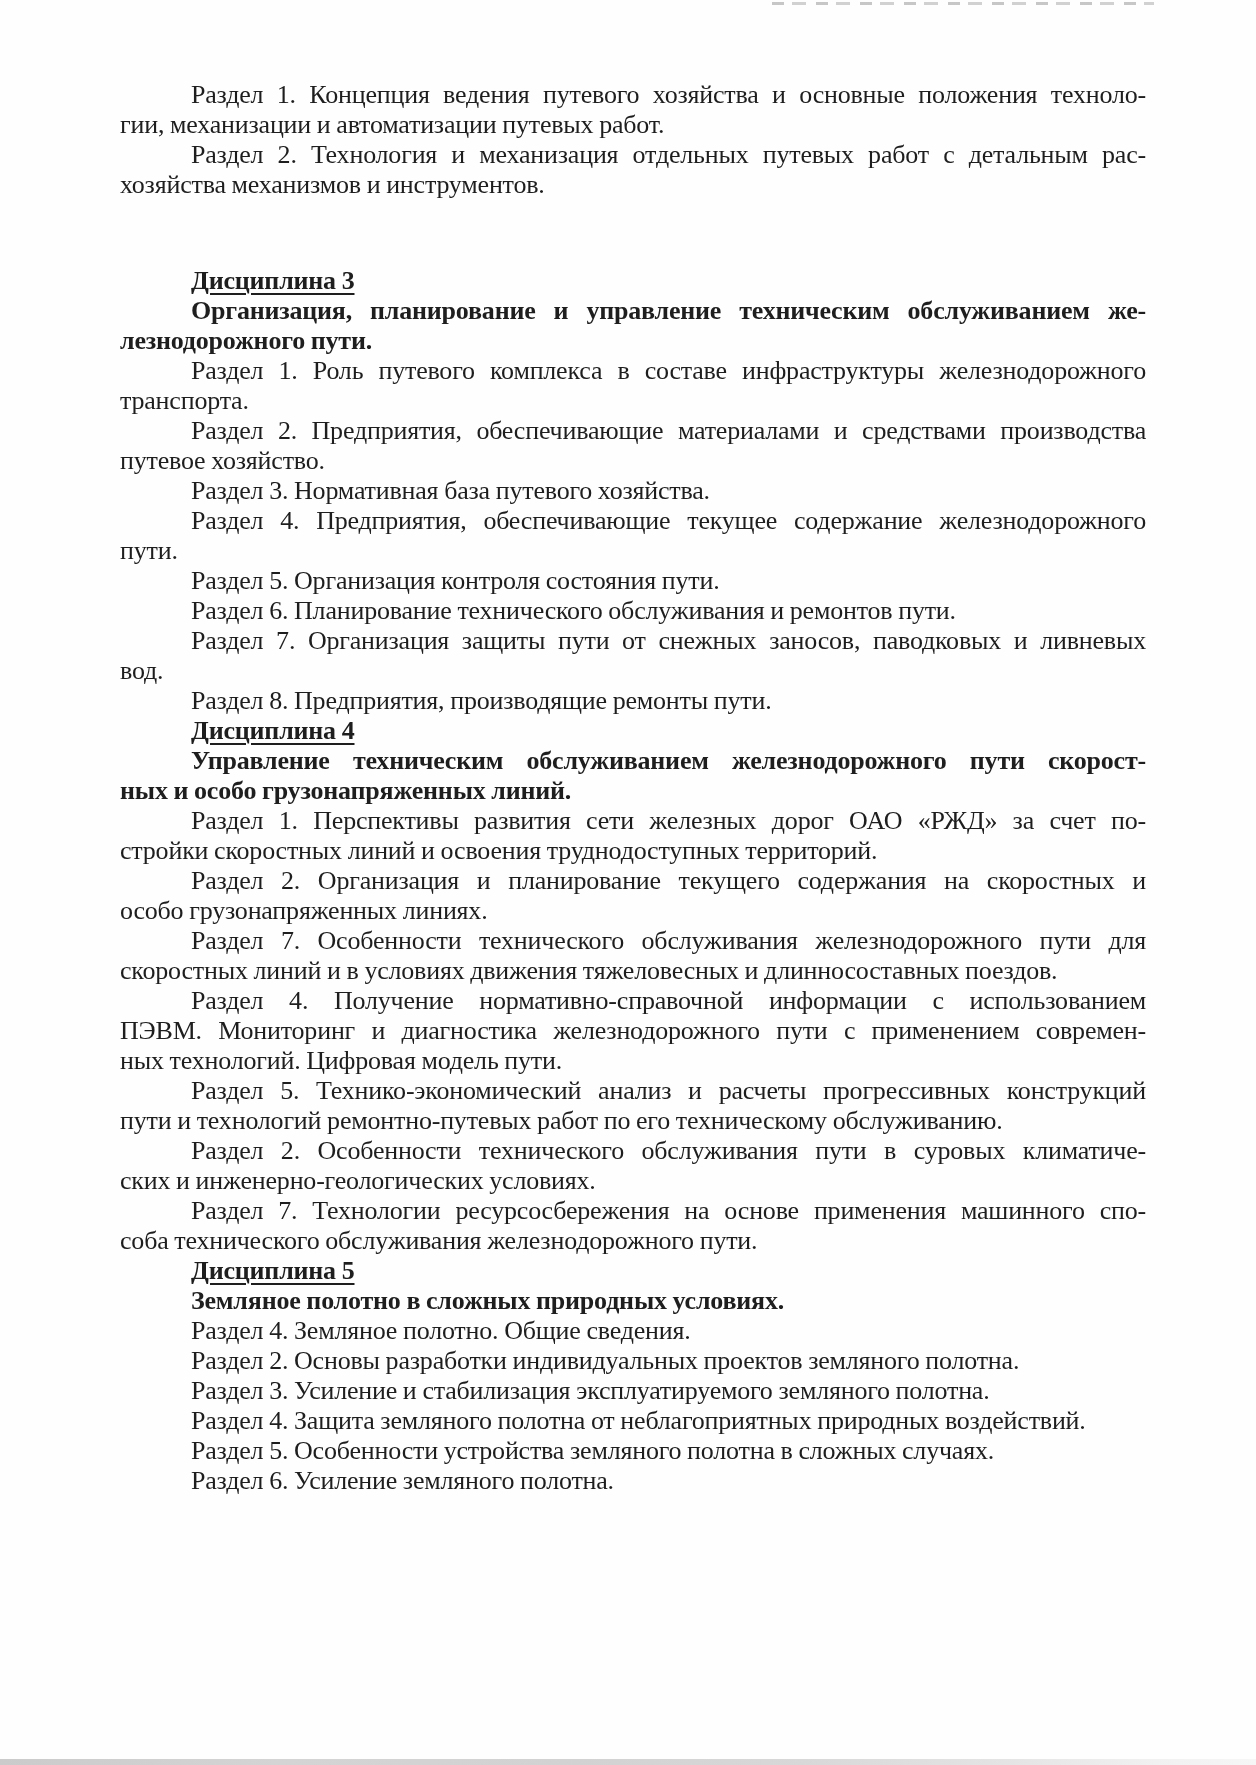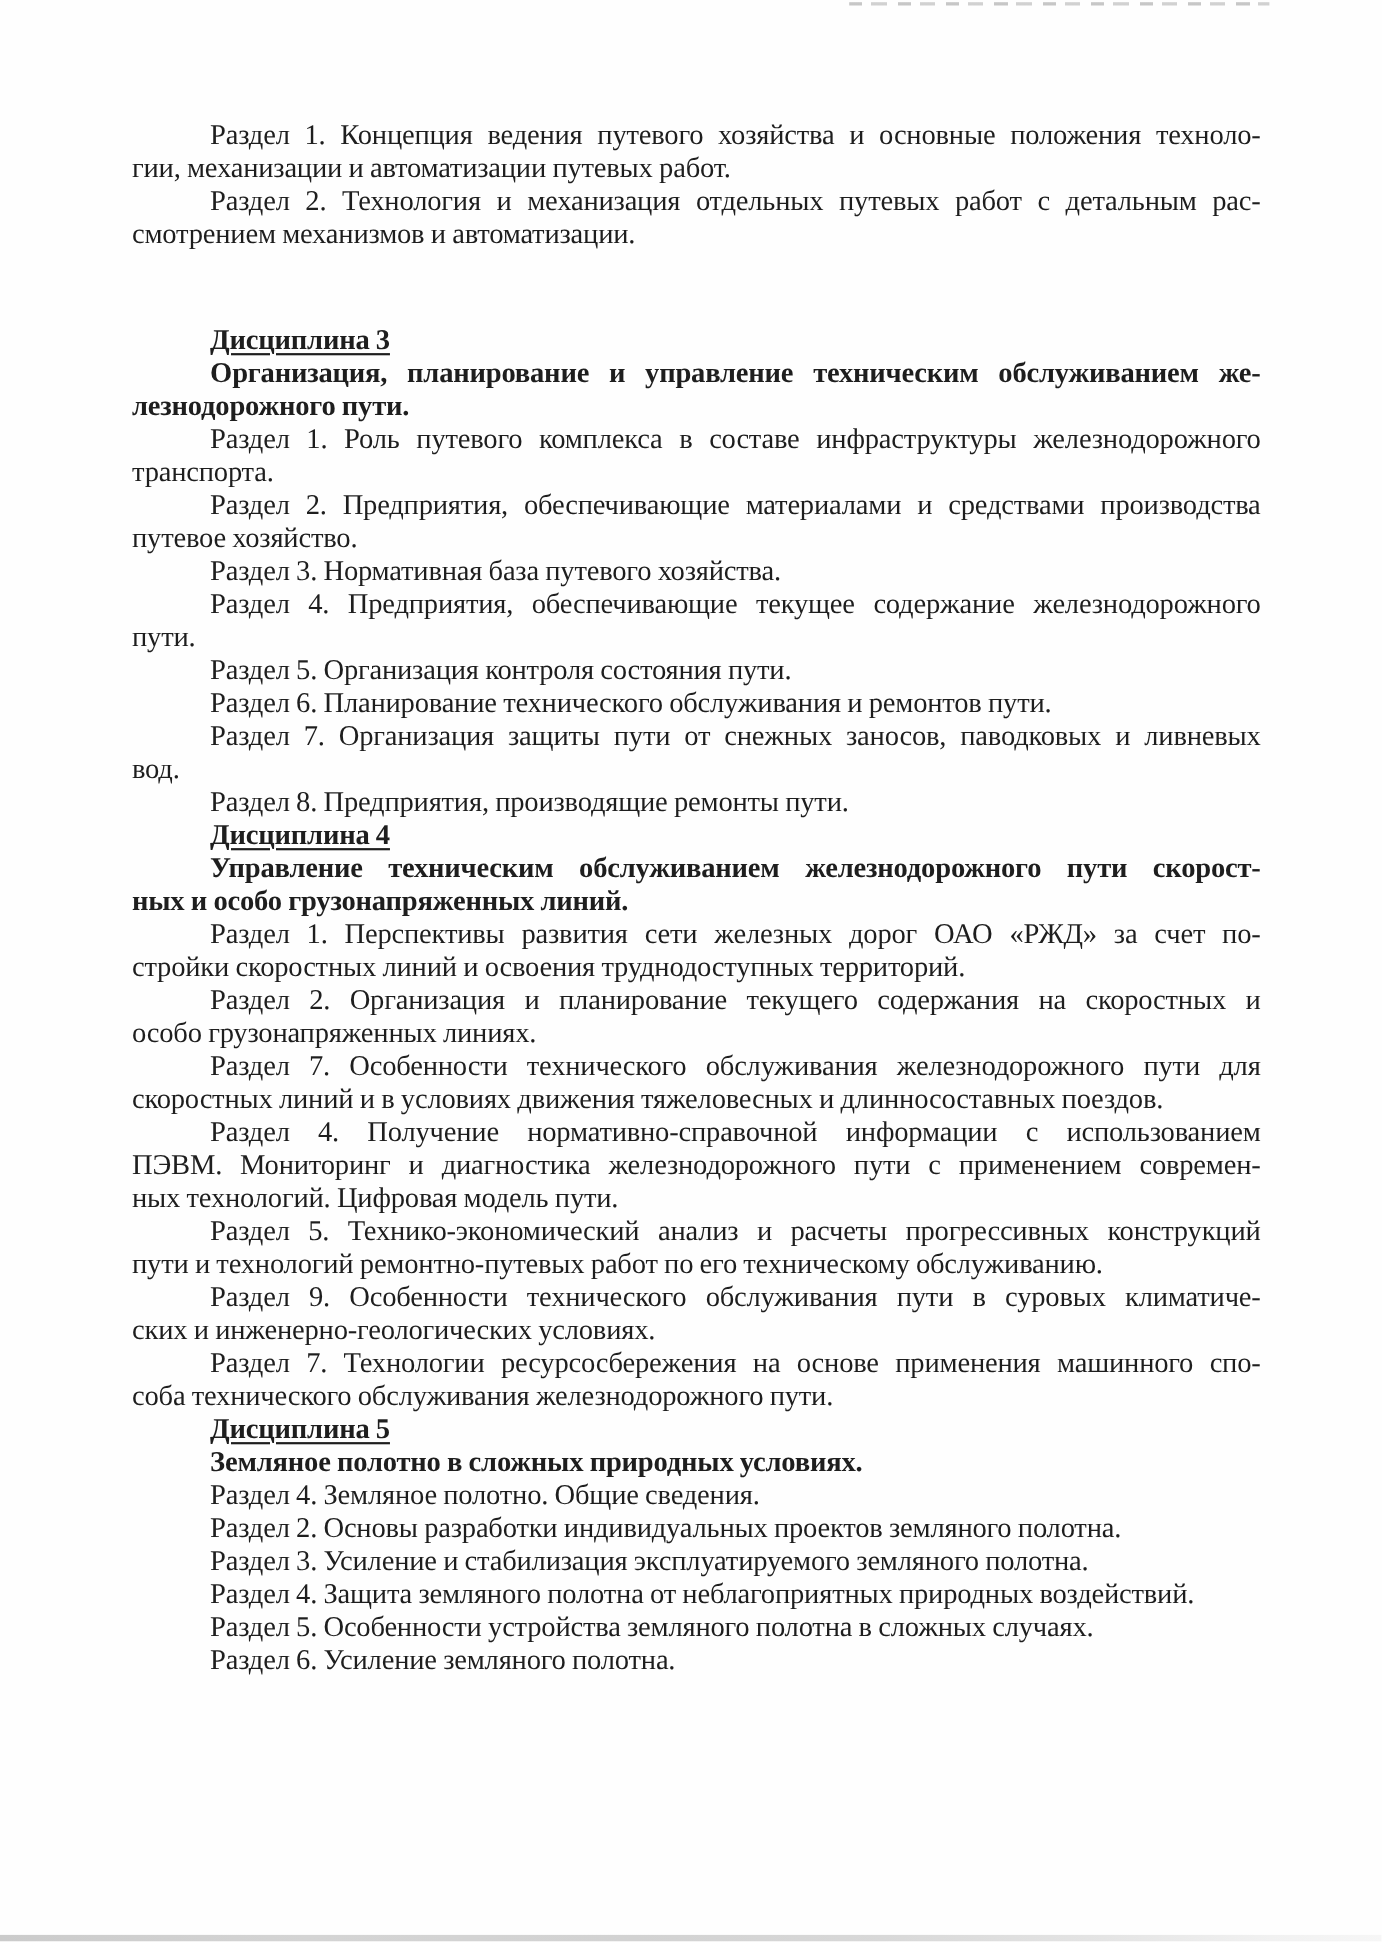--- a/index.html
+++ b/index.html
@@ -13,21 +13,21 @@
   .page {
     position: absolute;
     left: 0; top: 0;
     width: 1256px; height: 1765px;
     background: #fefefe;
   }
   .content {
     position: absolute;
     left: 120px; top: 0;
     width: 1026px;
-    padding-top: 108px;
+    padding-top: 80px;
     color: #1e1e1e;
     font-size: 26px;
     letter-spacing: -0.2px;
     word-spacing: -0.5px;
   }
   .para { margin: 0; }
   .para.spacer { height: 66px; }
   .line {
     line-height: 30px;
     text-align: justify;
@@ -67,21 +67,21 @@
 
 <div class="page">
   <div class="streak-top"></div>
   <div class="content">
       <div class="para body">
         <div class="line first">Раздел 1. Концепция ведения путевого хозяйства и основные положения техноло-</div>
         <div class="line last">гии, механизации и автоматизации путевых работ.</div>
       </div>
       <div class="para body">
         <div class="line first">Раздел 2. Технология и механизация отдельных путевых работ с детальным рас-</div>
-        <div class="line last">смотрением механизмов и автоматизации.</div>
+        <div class="line last">хозяйства механизмов и инструментов.</div>
       </div>
       <div class="para spacer"></div>
       <div class="para heading">
         <div class="line first last">Дисциплина 3</div>
       </div>
       <div class="para lead">
         <div class="line first">Организация, планирование и управление техническим обслуживанием же-</div>
         <div class="line last">лезнодорожного пути.</div>
       </div>
       <div class="para body">
@@ -134,21 +134,21 @@
       <div class="para body">
         <div class="line first">Раздел 4. Получение нормативно-справочной информации с использованием</div>
         <div class="line">ПЭВМ. Мониторинг и диагностика железнодорожного пути с применением современ-</div>
         <div class="line last">ных технологий. Цифровая модель пути.</div>
       </div>
       <div class="para body">
         <div class="line first">Раздел 5. Технико-экономический анализ и расчеты прогрессивных конструкций</div>
         <div class="line last">пути и технологий ремонтно-путевых работ по его техническому обслуживанию.</div>
       </div>
       <div class="para body">
-        <div class="line first">Раздел 9. Особенности технического обслуживания пути в суровых климатиче-</div>
+        <div class="line first">Раздел 2. Особенности технического обслуживания пути в суровых климатиче-</div>
         <div class="line last">ских и инженерно-геологических условиях.</div>
       </div>
       <div class="para body">
         <div class="line first">Раздел 7. Технологии ресурсосбережения на основе применения машинного спо-</div>
         <div class="line last">соба технического обслуживания железнодорожного пути.</div>
       </div>
       <div class="para heading">
         <div class="line first last">Дисциплина 5</div>
       </div>
       <div class="para lead">

